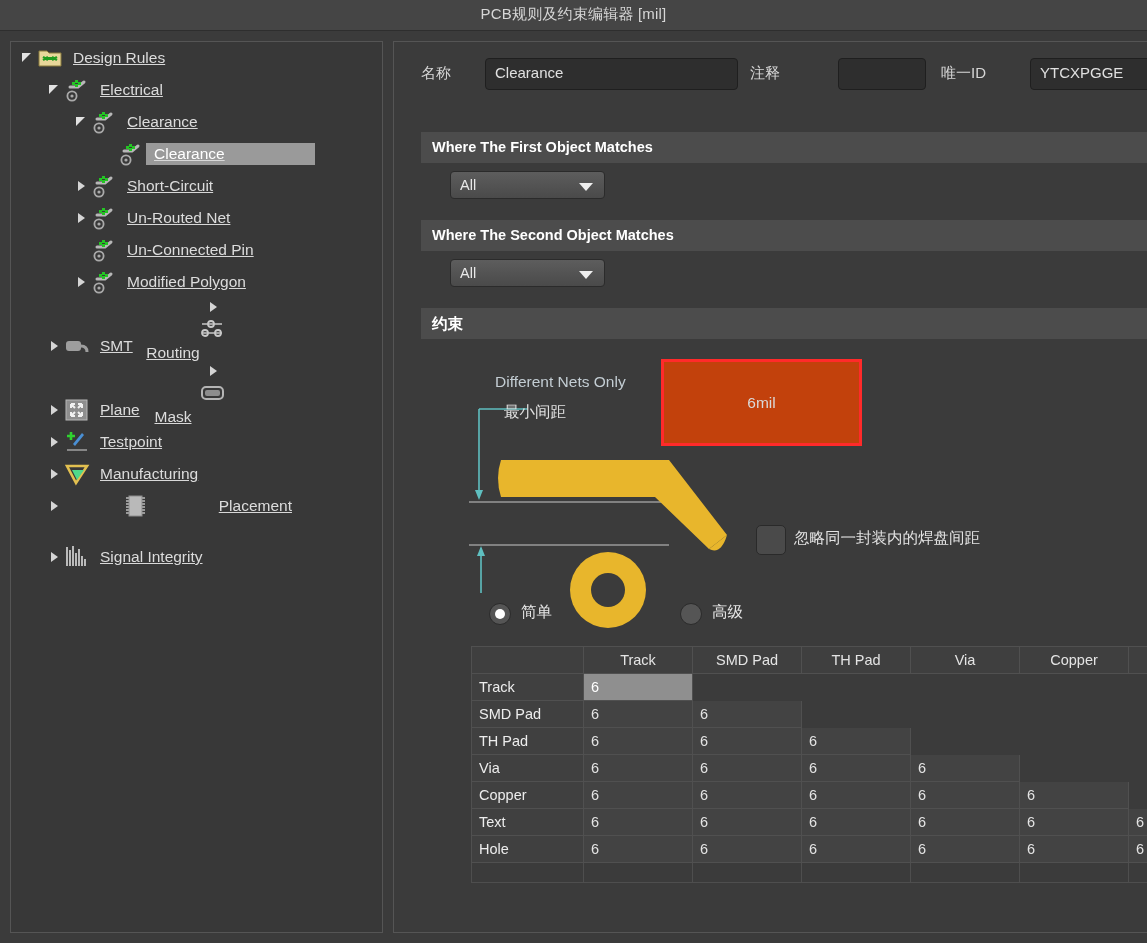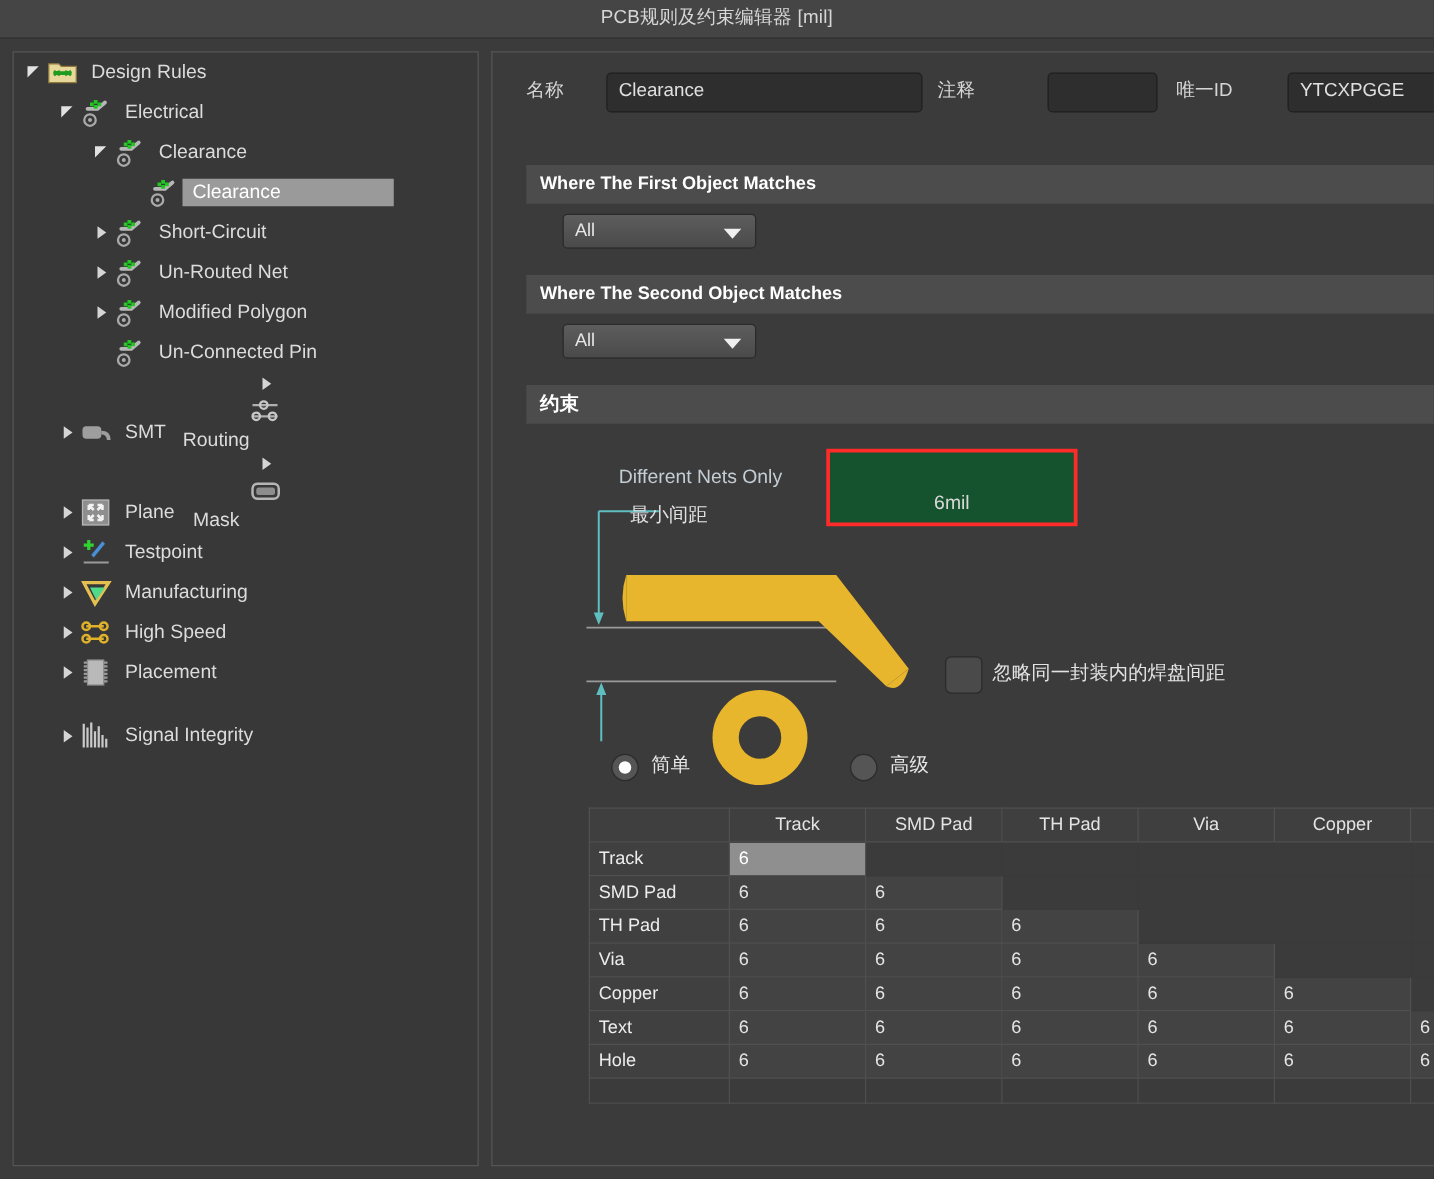--- a/index.html
+++ b/index.html
@@ -60,20 +60,21 @@
     color: #dcdcdc;
     padding-left: 6px;
   }
   .tree-row.selected .label-wrap {
     background: #9a9a9a;
   }
   .label-wrap {
     display: inline-block;
     padding: 3px 90px 3px 2px;
     line-height: 16px;
+    text-decoration: underline;
   }
   .tree-row.selected .label { color: #ffffff; }
 
   .twisty {
     width: 18px; height: 18px;
     flex: 0 0 18px;
     position: relative;
   }
   .twisty.collapsed::before {
     content: "";
@@ -183,24 +184,24 @@
   }
   .minclear-lbl {
     position: absolute;
     left: 110px; top: 360px;
     font-size: 15.5px;
     color: #e2e2e2;
   }
   .val-box {
     position: absolute;
     left: 267px; top: 317px;
-    width: 201px; height: 62px;
+    width: 201px; height: 87px;
     border: 3px solid #ff2a2a;
     box-sizing: border-box;
-    background: #14532d;
+    background: #c2410c;
     text-decoration: underline;
   }
   .val-box .v {
     position: absolute;
     left: 0; top: 0;
     width: 195px;
     text-align: center;
     line-height: 81px;
     font-size: 15.5px;
     color: #d9d9d9;
@@ -371,44 +372,44 @@
               <circle cx="8" cy="19" r="4.6" fill="none" stroke="#aaaaaa" stroke-width="1.8"></circle>
               <circle cx="8" cy="19" r="1.6" fill="#aaaaaa"></circle>
               <rect x="8" y="5" width="3" height="3" fill="#23c523"></rect>
               <rect x="11" y="3" width="3" height="3" fill="#23c523"></rect>
               <rect x="11" y="7" width="3" height="3" fill="#23c523"></rect>
               <rect x="14" y="5" width="3" height="3" fill="#23c523"></rect>
             </svg></span>
           <span class="label-wrap"><span class="label">Un-Routed Net</span></span>
         </div>
         <div class="tree-row" style="padding-left: 62px;">
-          <span class="twisty collapsed"></span>
+          <span class="twisty "></span>
           <span class="ticon"><svg width="26" height="26" viewBox="0 0 26 26">
               <path d="M6 10 L14 10 L20 5" stroke="#b7b7b7" stroke-width="3" fill="none" stroke-linecap="round"></path>
               <circle cx="8" cy="19" r="4.6" fill="none" stroke="#aaaaaa" stroke-width="1.8"></circle>
               <circle cx="8" cy="19" r="1.6" fill="#aaaaaa"></circle>
               <rect x="8" y="5" width="3" height="3" fill="#23c523"></rect>
               <rect x="11" y="3" width="3" height="3" fill="#23c523"></rect>
               <rect x="11" y="7" width="3" height="3" fill="#23c523"></rect>
               <rect x="14" y="5" width="3" height="3" fill="#23c523"></rect>
             </svg></span>
-          <span class="label-wrap"><span class="label">Modified Polygon</span></span>
+          <span class="label-wrap"><span class="label">Un-Connected Pin</span></span>
         </div>
         <div class="tree-row" style="padding-left: 62px;">
-          <span class="twisty "></span>
+          <span class="twisty collapsed"></span>
           <span class="ticon"><svg width="26" height="26" viewBox="0 0 26 26">
               <path d="M6 10 L14 10 L20 5" stroke="#b7b7b7" stroke-width="3" fill="none" stroke-linecap="round"></path>
               <circle cx="8" cy="19" r="4.6" fill="none" stroke="#aaaaaa" stroke-width="1.8"></circle>
               <circle cx="8" cy="19" r="1.6" fill="#aaaaaa"></circle>
               <rect x="8" y="5" width="3" height="3" fill="#23c523"></rect>
               <rect x="11" y="3" width="3" height="3" fill="#23c523"></rect>
               <rect x="11" y="7" width="3" height="3" fill="#23c523"></rect>
               <rect x="14" y="5" width="3" height="3" fill="#23c523"></rect>
             </svg></span>
-          <span class="label-wrap"><span class="label">Un-Connected Pin</span></span>
+          <span class="label-wrap"><span class="label">Modified Polygon</span></span>
         </div>
         <div class="tree-row" style="padding-left: 35px; flex-direction: column;">
           <span class="twisty collapsed"></span>
           <span class="ticon"><svg width="26" height="26" viewBox="0 0 26 26">
               <line x1="2" y1="8" x2="22" y2="8" stroke="#b0b0b0" stroke-width="1.8"></line>
               <line x1="2" y1="17" x2="22" y2="17" stroke="#b0b0b0" stroke-width="1.8"></line>
               <circle cx="11" cy="8" r="3" fill="none" stroke="#c8c8c8" stroke-width="1.8"></circle>
               <circle cx="5" cy="17" r="3" fill="none" stroke="#c8c8c8" stroke-width="1.8"></circle>
               <circle cx="18" cy="17" r="3" fill="none" stroke="#c8c8c8" stroke-width="1.8"></circle>
             </svg></span>
@@ -448,33 +449,21 @@
           <span class="label-wrap"><span class="label">Testpoint</span></span>
         </div>
         <div class="tree-row" style="padding-left: 35px;">
           <span class="twisty collapsed"></span>
           <span class="ticon"><svg width="26" height="26" viewBox="0 0 26 26">
               <path d="M3 5 L23 5 L12 22 Z" fill="none" stroke="#e3c050" stroke-width="2.6"></path>
               <path d="M8 9 L20 9 L13 19 Z" fill="#4fd98a"></path>
             </svg></span>
           <span class="label-wrap"><span class="label">Manufacturing</span></span>
         </div>
-        <div class="tree-row" style="padding-left: 35px;">
-          <span class="twisty collapsed"></span>
-          <span class="ticon"><svg width="26" height="26" viewBox="0 0 26 26">
-              <line x1="5" y1="8" x2="19" y2="8" stroke="#e0b12a" stroke-width="2"></line>
-              <line x1="5" y1="18" x2="19" y2="18" stroke="#e0b12a" stroke-width="2"></line>
-              <circle cx="5" cy="8" r="3" fill="none" stroke="#e0b12a" stroke-width="2"></circle>
-              <circle cx="19" cy="8" r="3" fill="none" stroke="#e0b12a" stroke-width="2"></circle>
-              <circle cx="5" cy="18" r="3" fill="none" stroke="#e0b12a" stroke-width="2"></circle>
-              <circle cx="19" cy="18" r="3" fill="none" stroke="#e0b12a" stroke-width="2"></circle>
-            </svg></span>
-          <span class="label-wrap"><span class="label">High Speed</span></span>
-        </div>
-        <div class="tree-row" style="padding-left: 35px;">
+        <div class="tree-row" style="padding-left: 35px; justify-content: space-between;">
           <span class="twisty collapsed"></span>
           <span class="ticon"><svg width="26" height="26" viewBox="0 0 26 26">
               <rect x="6" y="3" width="13" height="20" fill="#b9b9b9" stroke="#8c8c8c"></rect>
               <path d="M3 5 h3 M3 8 h3 M3 11 h3 M3 14 h3 M3 17 h3 M3 20 h3 M19 5 h3 M19 8 h3 M19 11 h3 M19 14 h3 M19 17 h3 M19 20 h3" stroke="#9a9a9a" stroke-width="1.8"></path>
             </svg></span>
           <span class="label-wrap"><span class="label">Placement</span></span>
         </div>
         <div class="tree-row" style="padding-left: 35px; margin-top: 19px;">
           <span class="twisty collapsed"></span>
           <span class="ticon"><svg width="26" height="26" viewBox="0 0 26 26">

